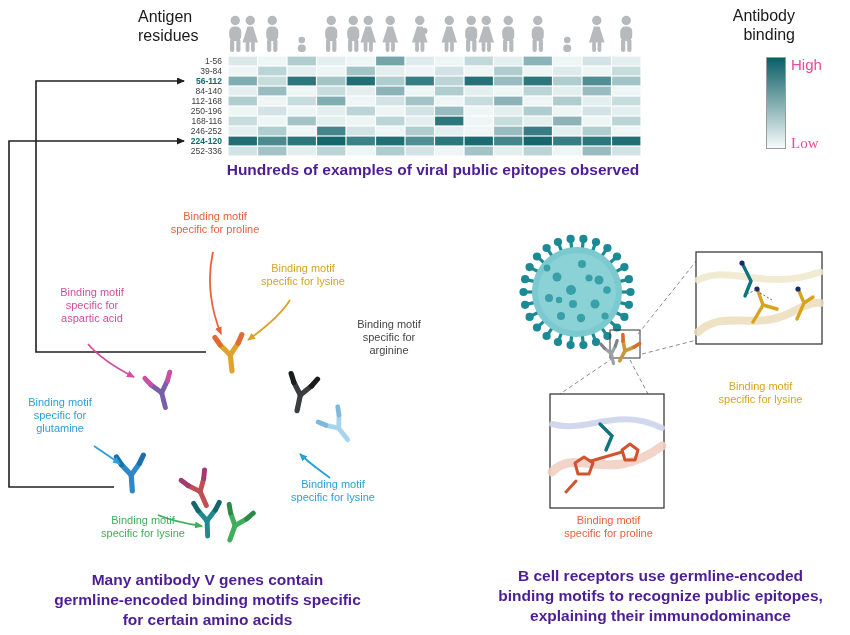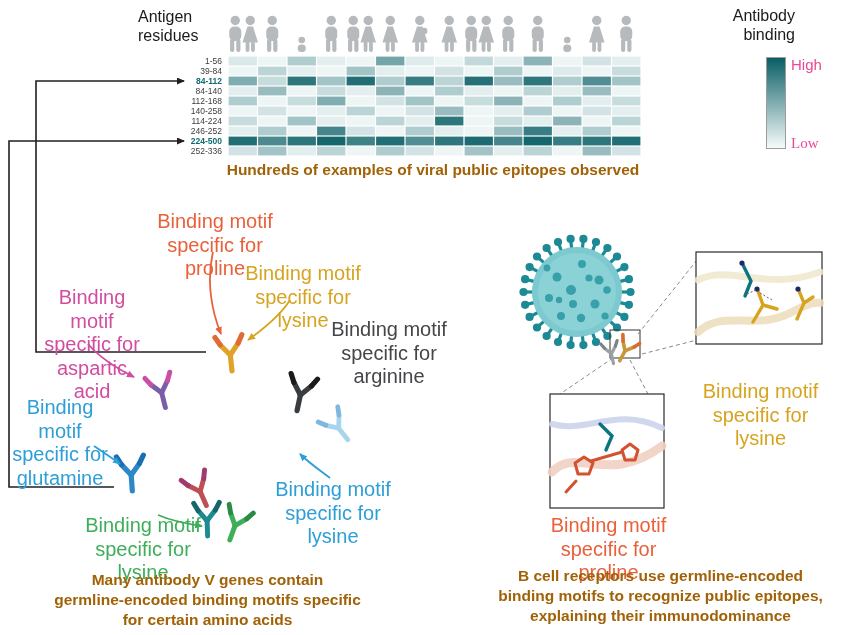--- a/index.html
+++ b/index.html
@@ -1,22 +1,22 @@
 <!DOCTYPE html>
 <html><head>
 <meta charset="utf-8">
 <style>
   *{margin:0;padding:0;box-sizing:border-box}
   html,body{background:#ffffff}
   body{font-family:"Liberation Sans", sans-serif;}
   #fig{position:relative;width:850px;height:635px;background:#fff;overflow:hidden}
   #scene{position:absolute;left:0;top:0}
   .txt{position:absolute;white-space:pre-line;text-align:right;line-height:1.2;color:#1a1a1a}
-  .lbl{position:absolute;font-size:20px;font-weight:400;text-align:center;white-space:pre-line;line-height:1.18}
-  .cap{position:absolute;font-size:15.5px;font-weight:700;color:#a16207;text-align:center;white-space:pre-line;line-height:1.28}
+  .lbl{position:absolute;font-size:11px;font-weight:400;text-align:center;white-space:pre-line;line-height:1.18}
+  .cap{position:absolute;font-size:15.5px;font-weight:700;color:#4c1d95;text-align:center;white-space:pre-line;line-height:1.28}
   .axis{font-size:16px}
   .hilo{position:absolute;font-size:15px;color:#ec4899}
   #rowlabels{position:absolute;left:150px;top:56px;width:72px}
   #rowlabels div{height:10px;line-height:10px;font-size:8.5px;text-align:right;color:#3c3c3c}
   #rowlabels div.hl{color:#0e6b70;font-weight:700}
   #colorbar{position:absolute;left:766px;top:57px;width:20px;height:92px;border:1px solid #9c9c9c}
   .arr{fill:none;stroke-width:1.8px}
   .arrB{fill:none;stroke-width:1.6px}
   .dash{stroke:#8a8a8a;stroke-width:1px;stroke-dasharray:4 3;fill:none}
 </style>
@@ -476,27 +476,27 @@
   </svg>
 
   <div class="txt axis" style="left:138px;top:0;width:86px;text-align:left;margin-top:7px;">Antigen
 residues</div>
   <div class="txt axis" style="left:660px;top:6px;width:135px;">Antibody
 binding</div>
 
   <div id="rowlabels">
       <div class="">1-56</div>
       <div class="">39-84</div>
-      <div class="hl">84-112</div>
+      <div class="hl">56-112</div>
       <div class="">84-140</div>
       <div class="">112-168</div>
-      <div class="">140-258</div>
-      <div class="">114-224</div>
+      <div class="">250-196</div>
+      <div class="">168-116</div>
       <div class="">246-252</div>
-      <div class="hl">224-500</div>
+      <div class="hl">224-120</div>
       <div class="">252-336</div>
     </div>
   <div id="colorbar" style="background: linear-gradient(rgb(10, 94, 102), rgb(246, 251, 251));"></div>
   <div class="hilo" style="left:791px;top:56px;">High</div>
   <div class="hilo" style="left:791px;top:135px;font-family:Liberation Serif, serif;">Low</div>
 
   <div class="cap" style="left:193px;top:160px;width:480px;">Hundreds of examples of viral public epitopes observed</div>
 
   <div class="lbl" style="left: 140px; top: 210px; width: 150px; color: rgb(232, 97, 59);">Binding motif
 specific for proline</div>

